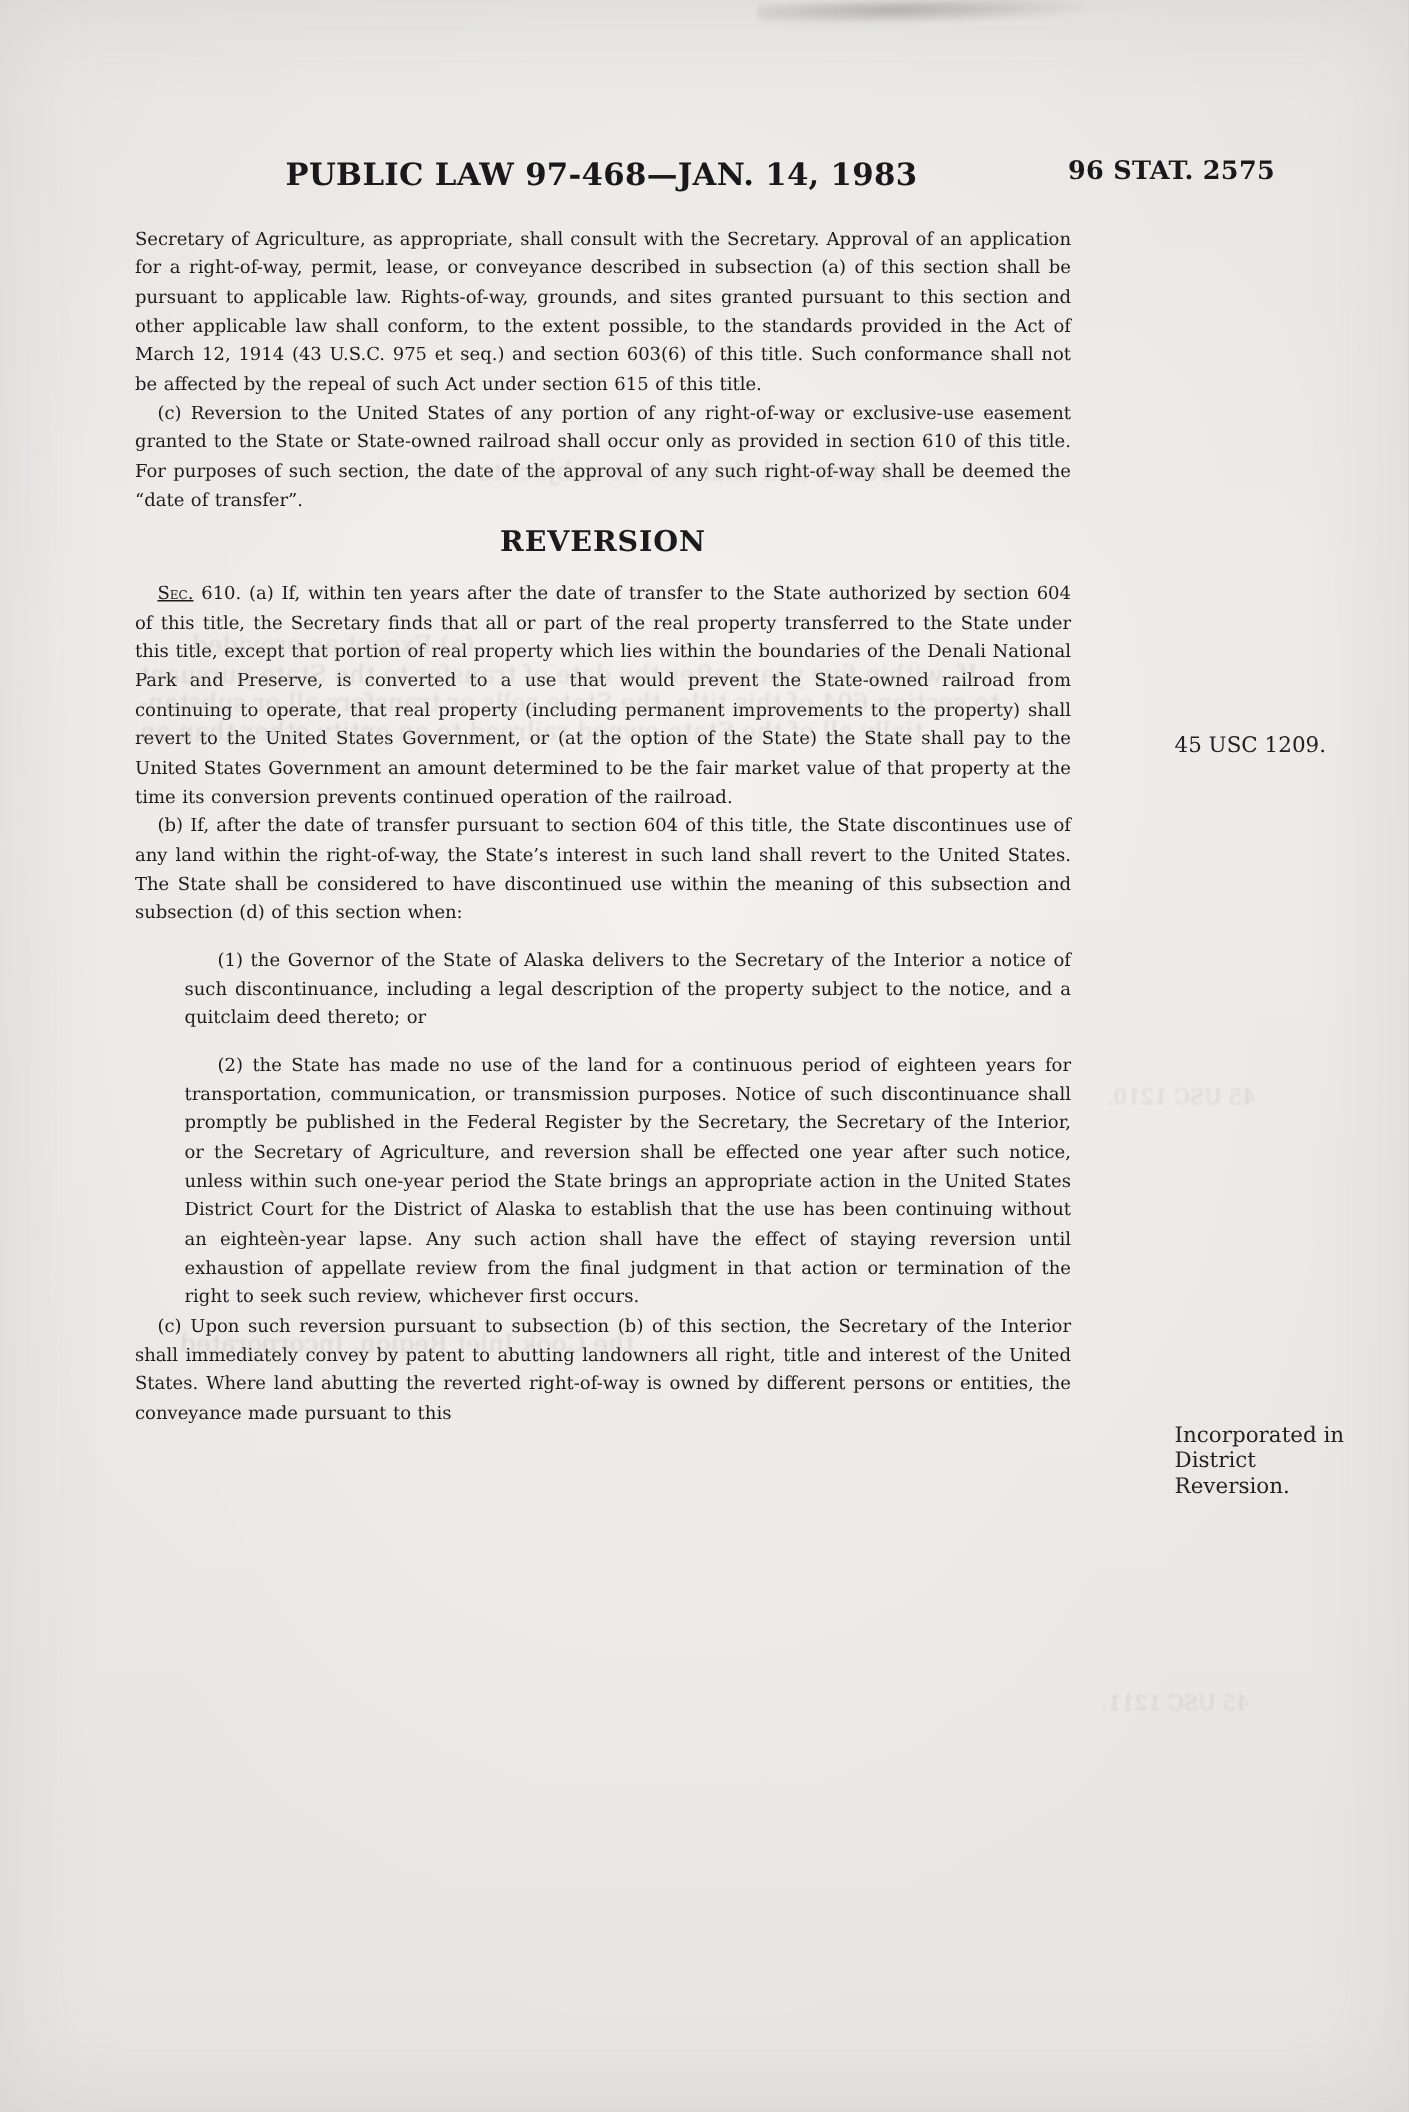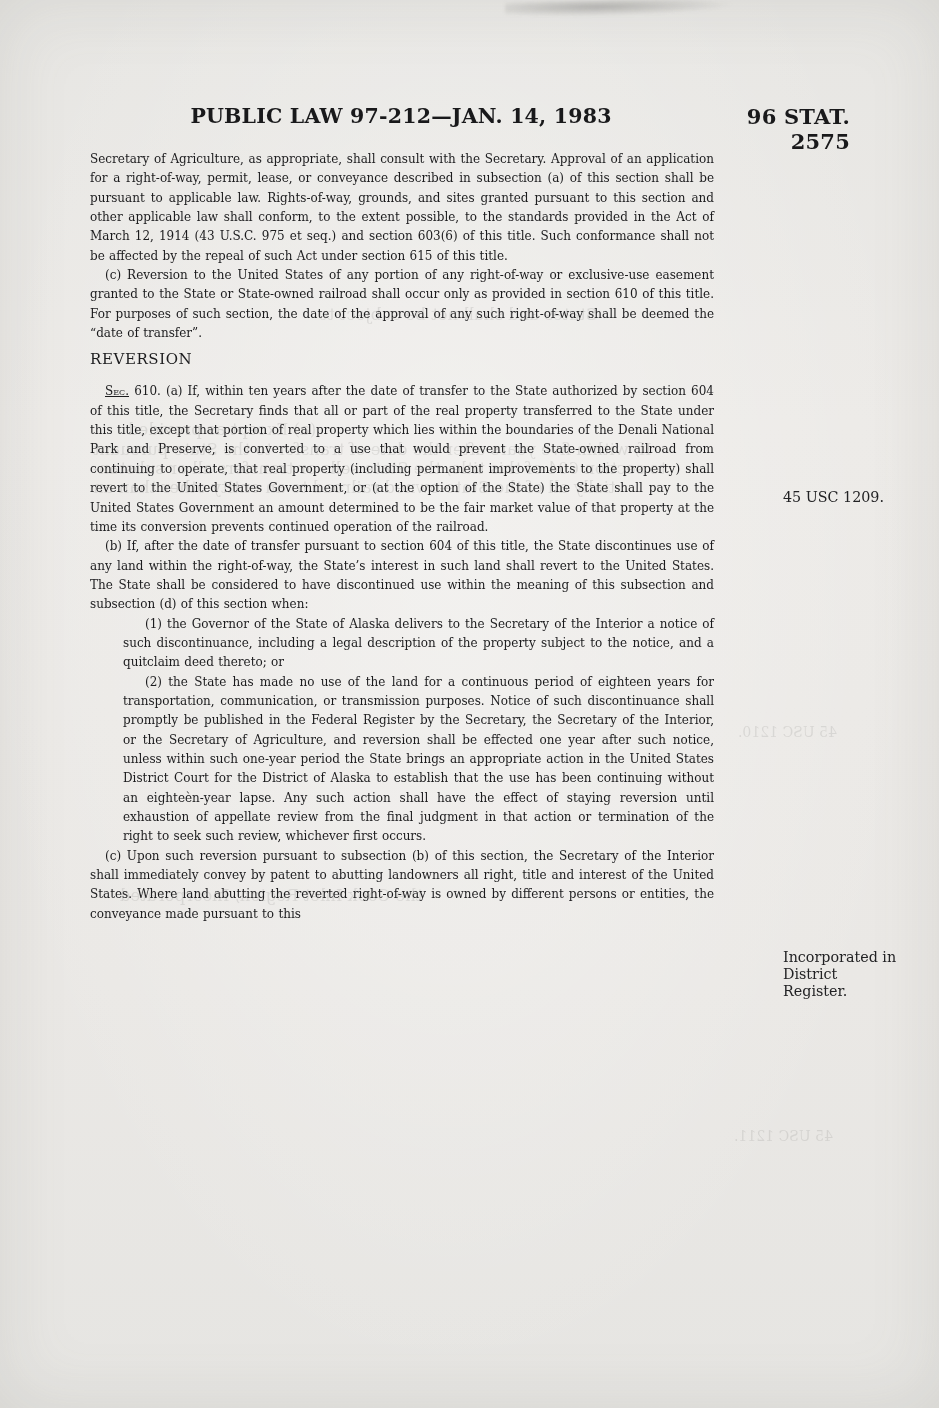--- a/index.html
+++ b/index.html
@@ -23,42 +23,42 @@
     transform: rotate(-1deg);
   }
   .header { position: absolute; top: 104px; left: 90px; width: 760px; height: 30px; }
   .law-title {
     position: absolute; left: 0; top: 0; width: 622px;
     text-align: center; font-size: 20.5px; font-weight: 700; letter-spacing: 0.2px;
     color: #19191b;
   }
   .stat-number {
     position: absolute; left: 614px; top: 0; width: 146px;
-    text-align: right; font-size: 21px; font-weight: 700; letter-spacing: 0.2px;
+    text-align: right; font-size: 17px; font-weight: 700; letter-spacing: 0.2px;
     color: #19191b;
   }
   .column {
     position: absolute; left: 90px; top: 150px; width: 624px;
   }
   .para {
     margin: 0;
     font-size: 12px;
     line-height: 19.35px;
     text-align: justify;
     text-indent: 15px;
     word-spacing: 0.5px;
     color: #1b1b1d;
   }
   .para.flush { text-indent: 0; }
-  .para.sub { margin-left: 33px; text-indent: 22px; }
+  .para.sub { margin-left: 33px; text-indent: 22px; margin-top: 12px; }
   .center-head {
     margin: 7px 0 14px 0;
-    text-align: left;
-    font-size: 15px;
-    font-weight: 400;
+    text-align: center;
+    font-size: 19px;
+    font-weight: 700;
     letter-spacing: 0.6px;
     color: #1b1b1d;
   }
   .sc { font-variant: small-caps; text-decoration: underline; }
   .margin-note {
     position: absolute; left: 735px; width: 120px;
     font-size: 14.3px; line-height: 16.8px; color: #222224;
     text-align: left;
     margin-left: 48px;
   }
@@ -84,41 +84,41 @@
   .ghost.g7 { left: 734px; top: 1128px; font-size: 14px; }
 </style>
 </head>
 <body>
 
 <div class="page">
 
   <div class="smudge"></div>
 
   <div class="header">
-    <div class="law-title">PUBLIC LAW 97-212—JAN. 14, 1983</div>
+    <div class="law-title">PUBLIC LAW 97-468—JAN. 14, 1983</div>
     <div class="stat-number">96 STAT. 2575</div>
   </div>
 
   <div class="column">
     <p class="para flush"><span>Secretary of Agriculture, as appropriate, shall consult with the Secretary. Approval of an application for a right-of-way, permit, lease, or conveyance described in subsection (a) of this section shall be pursuant to applicable law. Rights-of-way, grounds, and sites granted pursuant to this section and other applicable law shall conform, to the extent possible, to the standards provided in the Act of March 12, 1914 (43 U.S.C. 975 et seq.) and section 603(6) of this title. Such conformance shall not be affected by the repeal of such Act under section 615 of this title.</span></p>
     <p class="para"><span>(c) Reversion to the United States of any portion of any right-of-way or exclusive-use easement granted to the State or State-owned railroad shall occur only as provided in section 610 of this title. For purposes of such section, the date of the approval of any such right-of-way shall be deemed the “date of transfer”.</span></p>
     <h2 class="center-head">REVERSION</h2>
     <p class="para"><span class="sc">Sec.</span> <span>610. (a) If, within ten years after the date of transfer to the State authorized by section 604 of this title, the Secretary finds that all or part of the real property transferred to the State under this title, except that portion of real property which lies within the boundaries of the Denali National Park and Preserve, is converted to a use that would prevent the State-owned railroad from continuing to operate, that real property (including permanent improvements to the property) shall revert to the United States Government, or (at the option of the State) the State shall pay to the United States Government an amount determined to be the fair market value of that property at the time its conversion prevents continued operation of the railroad.</span></p>
     <p class="para"><span>(b) If, after the date of transfer pursuant to section 604 of this title, the State discontinues use of any land within the right-of-way, the State’s interest in such land shall revert to the United States. The State shall be considered to have discontinued use within the meaning of this subsection and subsection (d) of this section when:</span></p>
     <p class="para sub"><span>(1) the Governor of the State of Alaska delivers to the Secretary of the Interior a notice of such discontinuance, including a legal description of the property subject to the notice, and a quitclaim deed thereto; or</span></p>
     <p class="para sub"><span>(2) the State has made no use of the land for a continuous period of eighteen years for transportation, communication, or transmission purposes. Notice of such discontinuance shall promptly be published in the Federal Register by the Secretary, the Secretary of the Interior, or the Secretary of Agriculture, and reversion shall be effected one year after such notice, unless within such one-year period the State brings an appropriate action in the United States District Court for the District of Alaska to establish that the use has been continuing without an eighteèn-year lapse. Any such action shall have the effect of staying reversion until exhaustion of appellate review from the final judgment in that action or termination of the right to seek such review, whichever first occurs.</span></p>
     <p class="para"><span>(c) Upon such reversion pursuant to subsection (b) of this section, the Secretary of the Interior shall immediately convey by patent to abutting landowners all right, title and interest of the United States. Where land abutting the reverted right-of-way is owned by different persons or entities, the conveyance made pursuant to this</span></p>
   </div>
 
   <div class="margin-note n1">45 USC 1209.</div>
 
   <div class="margin-note n2">
     <div>Incorporated in</div>
     <div>District</div>
-    <div>Register.</div>
+    <div>Reversion.</div>
   </div>
 
   <div class="ghost g0">States and shall not be subject to</div>
   <div class="ghost g1">(a) Except as provided</div>
   <div class="ghost g2">If, within five years after the date of transfer to the State pursuant</div>
   <div class="ghost g3">to section 604 of this title, the State sells or transfers all or substan-</div>
   <div class="ghost g4">tially all of the State-owned railroad to an entity other than an</div>
   <div class="ghost g5">the Cook Inlet Region, Incorporated</div>
   <div class="ghost g6">45 USC 1210.</div>
   <div class="ghost g7">45 USC 1211.</div>

